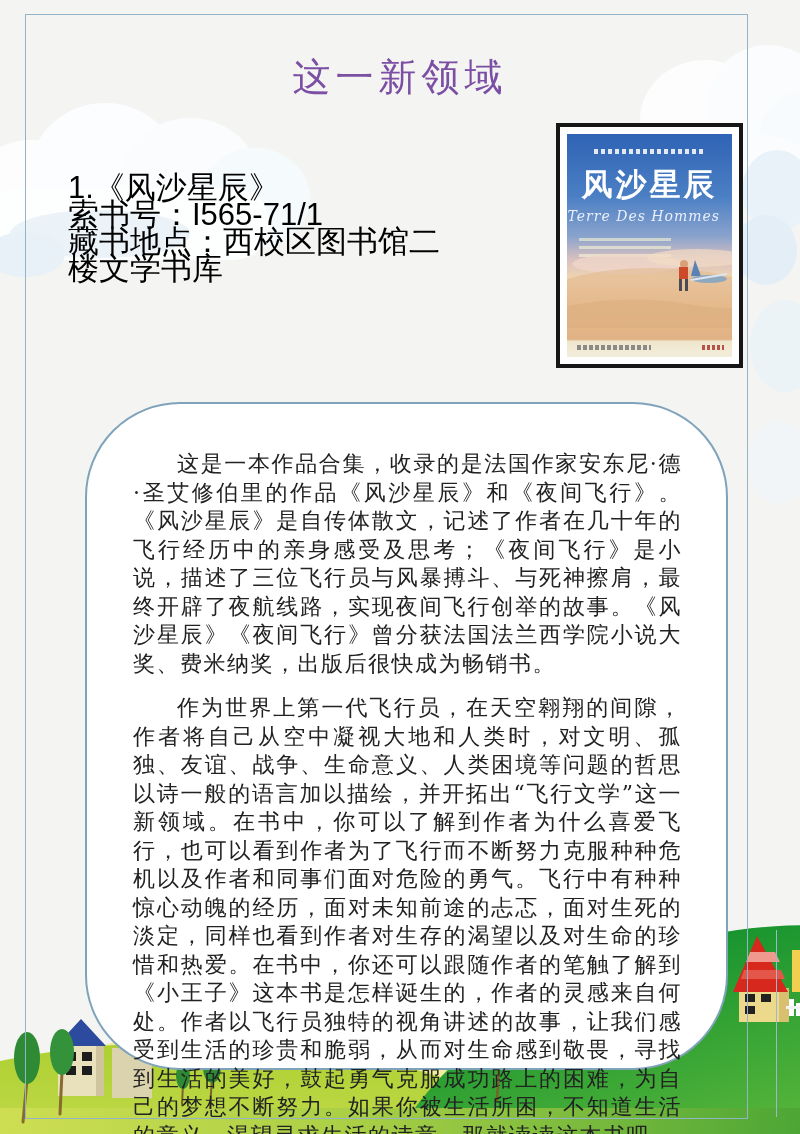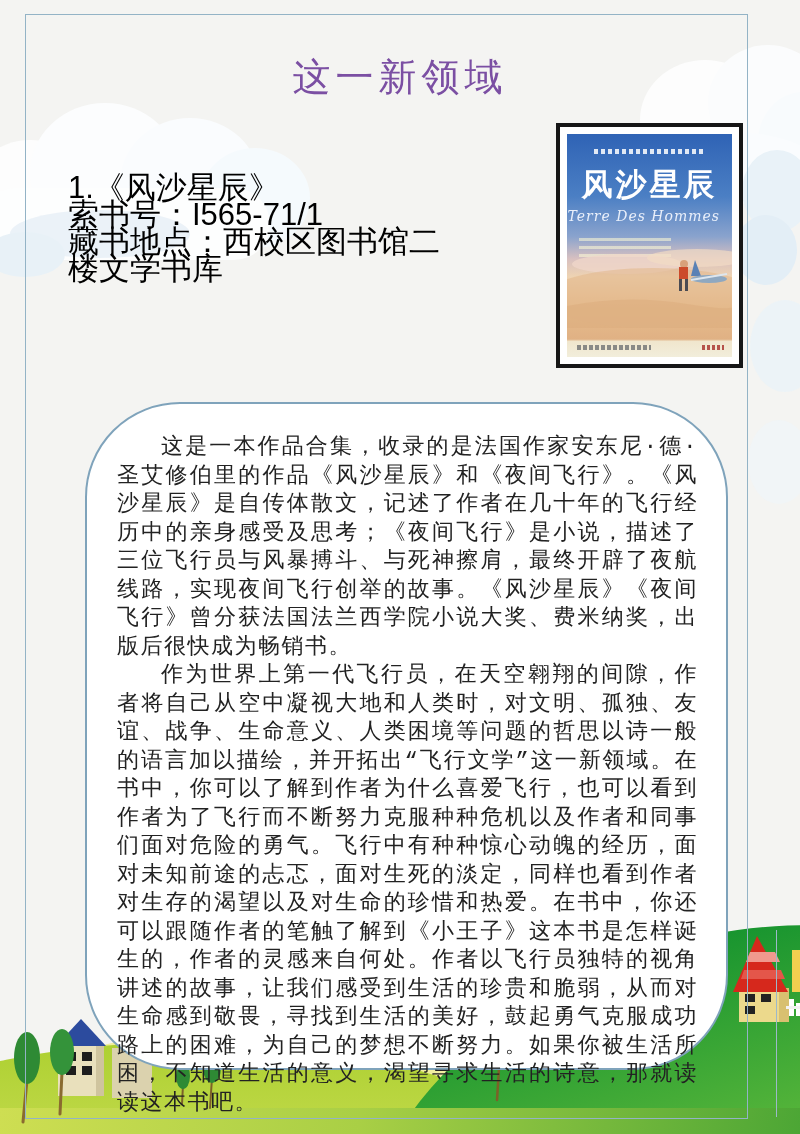--- a/index.html
+++ b/index.html
@@ -44,22 +44,22 @@
   .cover-lines{position:absolute;top:104px;left:12px;width:92px;height:22px;
          background:repeating-linear-gradient(180deg,rgba(255,252,214,.55) 0 3px,transparent 3px 8px);}
   .cover-strip-text{position:absolute;bottom:7px;left:10px;width:74px;height:5px;
          background:repeating-linear-gradient(90deg,#8a8a86 0 4px,transparent 4px 6px);}
   .cover-strip-text2{position:absolute;bottom:7px;right:8px;width:22px;height:5px;
          background:repeating-linear-gradient(90deg,#b5524a 0 3px,transparent 3px 5px);}
   
   .desc-box{position:absolute;left:85px;top:402px;width:643px;height:668px;
          background:#ffffff;border:2px solid #7fa3bb;border-radius:95px;box-sizing:border-box;
          padding:30px 28px 0 30px;}
-  .desc-box p{margin:0;text-indent:2em;font-size:22px;line-height:28.5px;
-         letter-spacing:1.5px;color:#222;text-align:justify;text-justify:inter-character;font-family:Liberation Mono, monospace;}
+  .desc-box p{margin:16px;text-indent:2em;font-size:22px;line-height:28.5px;
+         letter-spacing:1.5px;color:#222;text-align:justify;text-justify:inter-character;}
   svg{position:absolute;display:block;}
 </style>
 </head>
 <body>
 
 <div class="page">
 
   <div>
     <div class="blob" style="left:-30px;top:140px;width:120px;height:110px;background:#fdfdfd;"></div>
     <div class="blob" style="left:30px;top:103px;width:150px;height:140px;background:#fcfdfe;"></div>

